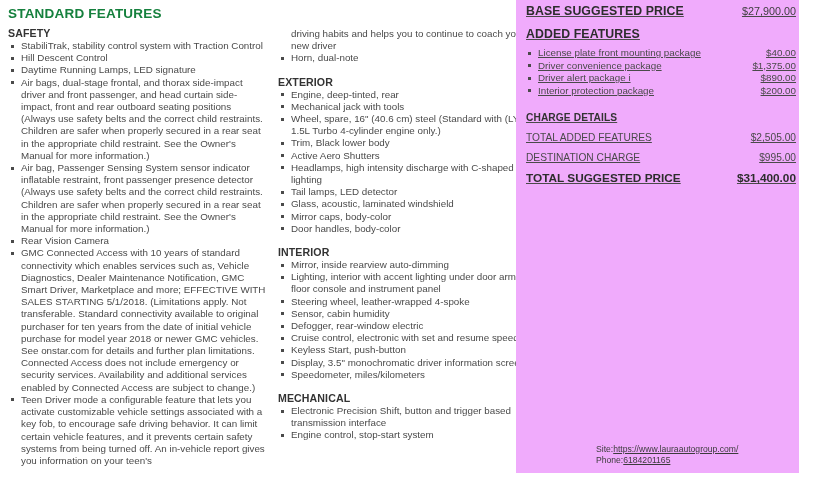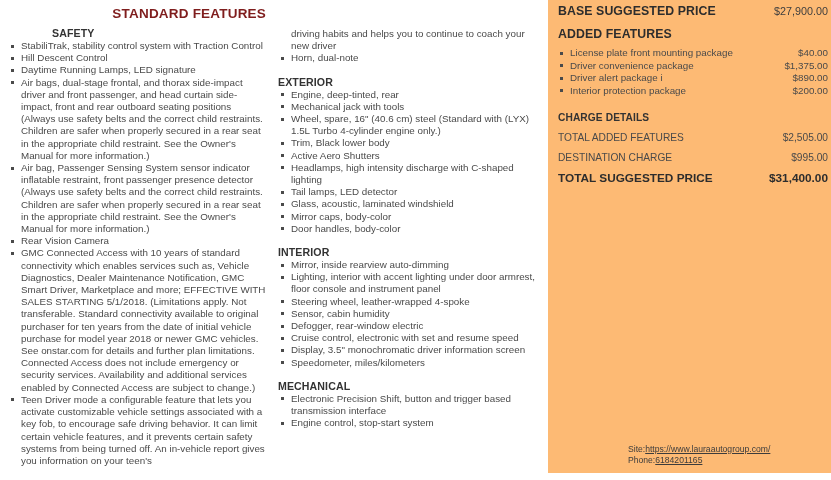--- a/index.html
+++ b/index.html
@@ -6,45 +6,46 @@
   .page{
     position:relative;width:831px;height:480px;overflow:hidden;
     background:#ffffff;color:#4a4a4a;
     font-family:"Liberation Sans", sans-serif;
   }
   
   .col{position:absolute;top:6px;}
   .col1{left:8px;width:258px;}
   .col2{left:278px;top:28px;width:266px;}
   .title{
-    font-size:13.5px;font-weight:bold;color:#7f1d1d;
-    margin:0 0 6px 0;letter-spacing:.2px;text-align:right;
+    font-size:13.5px;font-weight:bold;color:#15803d;
+    margin:0 0 6px 0;letter-spacing:.2px;
   }
   .sec{
     font-weight:bold;color:#333333;font-size:10.6px;
     margin:11px 0 1px 0;letter-spacing:.1px;
   }
-  .col1 .sec:first-child{margin-top:0;margin-left:44px;}
+  .col1 .sec:first-child{margin-top:0;}
   .li{
     position:relative;padding-left:13px;
     font-size:9.8px;line-height:12.2px;
   }
   .blt{
     position:absolute;left:3px;top:4.6px;
     width:3px;height:3px;background:#4a4a4a;
   }
   .txt{white-space:pre-line;}
   .cont{
     padding-left:13px;font-size:9.8px;line-height:12.2px;
   }
   
   .panel{
-    position:absolute;left:548px;top:0;width:283px;height:473px;
-    background:#fdba74;box-sizing:border-box;
+    position:absolute;left:516px;top:0;width:283px;height:473px;
+    background:#f0abfc;box-sizing:border-box;
     padding:4px 3px 0 10px;
+    text-decoration:underline;
   }
   .base-row{display:flex;justify-content:space-between;align-items:baseline;}
   .base-label{font-size:12.3px;font-weight:bold;color:#2d2d2d;letter-spacing:.1px;}
   .base-value{font-size:10.8px;color:#3d3d3d;}
   .af-heading{
     font-size:12.3px;font-weight:bold;color:#2d2d2d;
     margin:9px 0 6px 0;letter-spacing:.1px;
   }
   .af-row{display:flex;font-size:9.8px;line-height:12.6px;color:#4a4a4a;}
   .af-label{flex:1;position:relative;padding-left:12px;}
@@ -103,20 +104,21 @@
         <div class="li"><span class="blt"></span><span class="txt">Glass, acoustic, laminated windshield</span></div>
         <div class="li"><span class="blt"></span><span class="txt">Mirror caps, body-color</span></div>
         <div class="li"><span class="blt"></span><span class="txt">Door handles, body-color</span></div>
         <div class="sec">INTERIOR</div>
         <div class="li"><span class="blt"></span><span class="txt">Mirror, inside rearview auto-dimming</span></div>
         <div class="li"><span class="blt"></span><span class="txt">Lighting, interior with accent lighting under door armrest, floor console and instrument panel</span></div>
         <div class="li"><span class="blt"></span><span class="txt">Steering wheel, leather-wrapped 4-spoke</span></div>
         <div class="li"><span class="blt"></span><span class="txt">Sensor, cabin humidity</span></div>
         <div class="li"><span class="blt"></span><span class="txt">Defogger, rear-window electric</span></div>
         <div class="li"><span class="blt"></span><span class="txt">Cruise control, electronic with set and resume speed</span></div>
+        <div class="li"><span class="blt"></span><span class="txt">Keyless Start, push-button</span></div>
         <div class="li"><span class="blt"></span></div>
         <div class="li"><span class="blt"></span><span class="txt">Display, 3.5" monochromatic driver information screen</span></div>
         <div class="li"><span class="blt"></span><span class="txt">Speedometer, miles/kilometers</span></div>
         <div class="sec">MECHANICAL</div>
         <div class="li"><span class="blt"></span><span class="txt">Electronic Precision Shift, button and trigger based transmission interface</span></div>
         <div class="li"><span class="blt"></span><span class="txt">Engine control, stop-start system</span></div>
       </div>
   </div>
 
   <aside class="panel">

